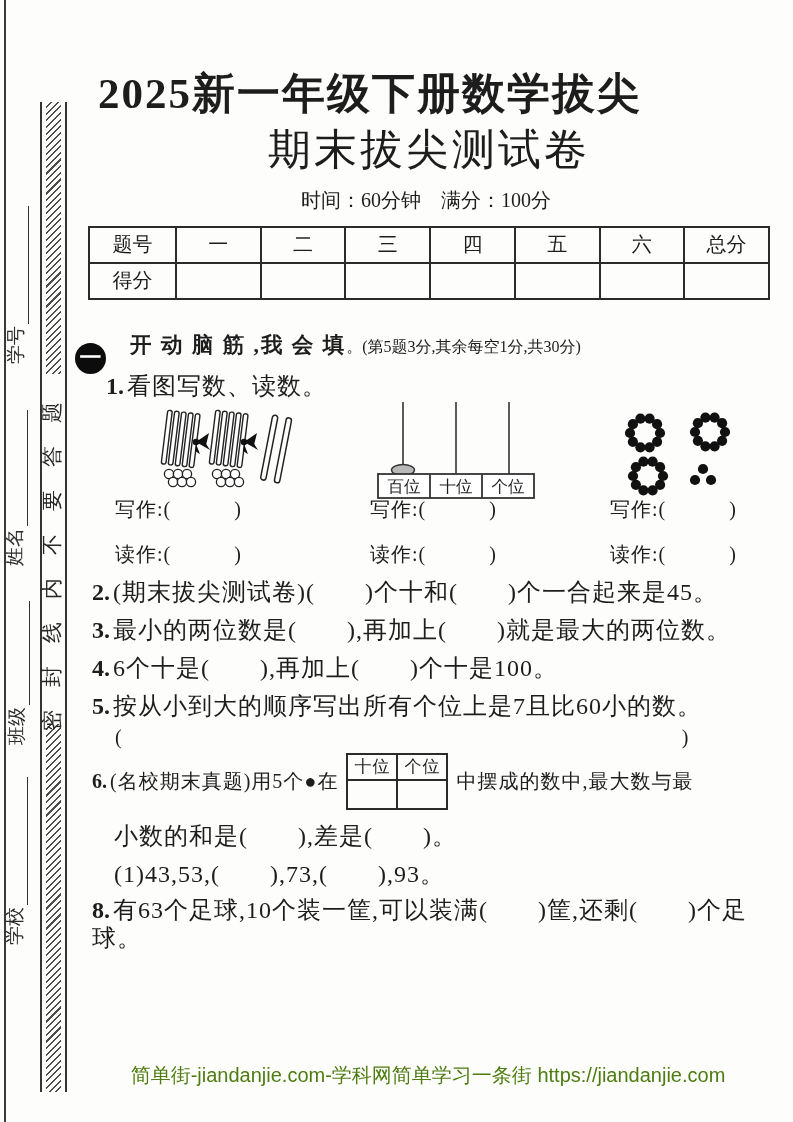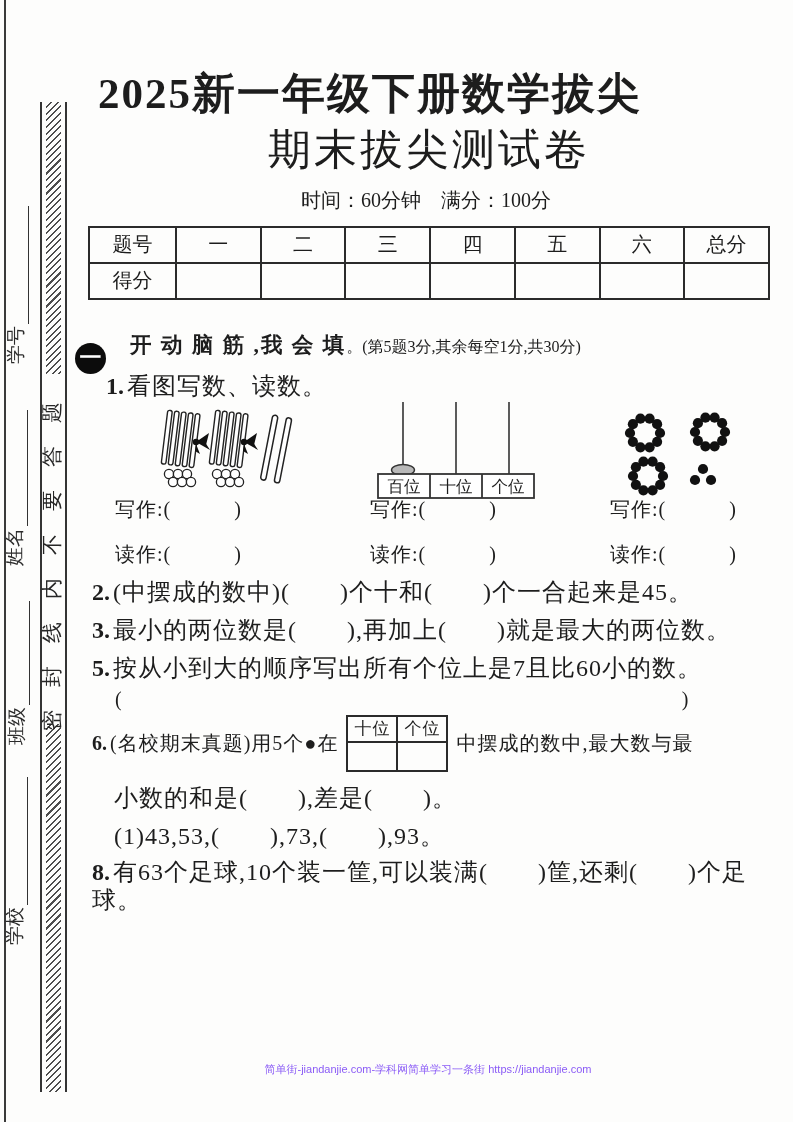--- a/index.html
+++ b/index.html
@@ -72,21 +72,21 @@
   .ans-spacer{display:inline-block; width:560px;}
   .q6row{display:flex; align-items:center; margin-top:4px; padding-left:4px; font-size:20px; letter-spacing:1px;}
   .q6row .num{font-weight:bold; margin-right:3px; letter-spacing:0;}
   table.mini{border-collapse:collapse; margin:0 8px; font-size:17px; flex:none;}
   table.mini td{border:2px solid #2b2b2b; width:48px; text-align:center; padding:0;}
   table.mini tr:first-child td{height:24px;}
   table.mini tr:last-child td{height:27px;}
   .indent{padding-left:26px;}
   .footer{
     position:absolute; left:88px; top:1062px; width:680px; text-align:center;
-    font-family:"Liberation Sans", sans-serif; font-size:11px; color:#8b5cf6;
+    font-family:"Liberation Sans", sans-serif; font-size:20px; color:#4d7c0f;
   }
 </style>
 </head>
 <body>
 
 <div class="page">
 
   <div class="edge-line"></div>
 
   <div class="side-label" id="label-xuehao">
@@ -262,27 +262,30 @@
 
       <span class="wlabel" style="left:27px;  top:96px">写作:(　　　)</span>
       <span class="wlabel" style="left:282px; top:96px">写作:(　　　)</span>
       <span class="wlabel" style="left:522px; top:96px">写作:(　　　)</span>
       <span class="wlabel" style="left:27px;  top:141px">读作:(　　　)</span>
       <span class="wlabel" style="left:282px; top:141px">读作:(　　　)</span>
       <span class="wlabel" style="left:522px; top:141px">读作:(　　　)</span>
     </div>
 
     <div class="q">
-      <span class="num">2.</span><span>(中摆成的数中)(　　)个十和(　　)个一合起来是45。</span>
+      <span class="num">2.</span><span>(期末拔尖测试卷)(　　)个十和(　　)个一合起来是45。</span>
     </div>
 
     <div class="q">
       <span class="num">3.</span><span>最小的两位数是(　　),再加上(　　)就是最大的两位数。</span>
     </div>
 
+    <div class="q">
+      <span class="num">4.</span><span>6个十是(　　),再加上(　　)个十是100。</span>
+    </div>
 
     <div class="q">
       <span class="num">5.</span><span>按从小到大的顺序写出所有个位上是7且比60小的数。</span>
     </div>
     <div class="ansline">
       <span>(</span><span class="ans-spacer"></span><span>)</span>
     </div>
 
     <div class="q6row">
       <span class="num">6.</span>

